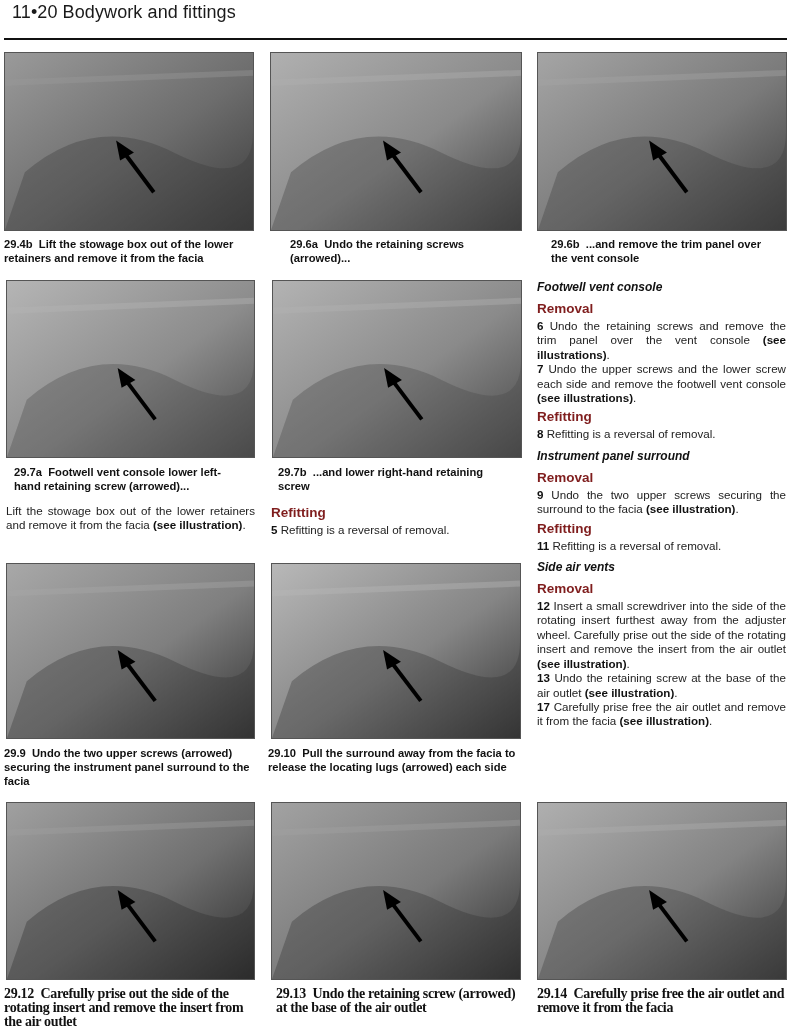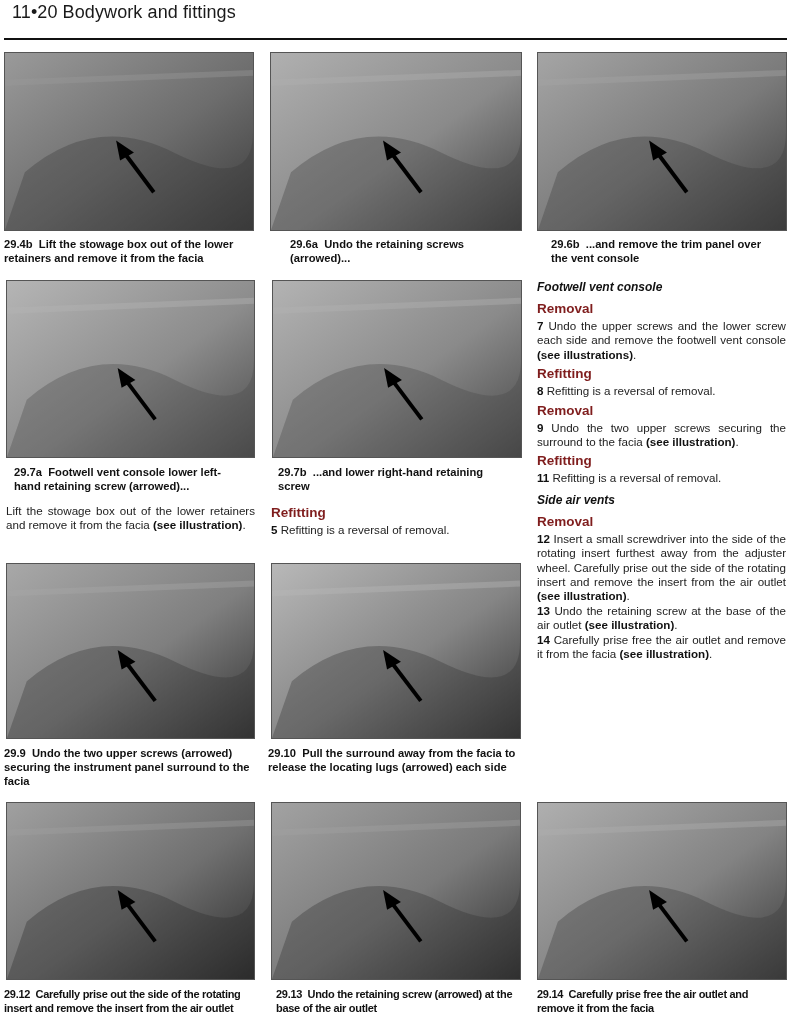--- a/index.html
+++ b/index.html
@@ -3,21 +3,21 @@
 <meta charset="utf-8">
 <style>
   * { box-sizing: border-box; margin: 0; padding: 0; }
   html, body { width: 800px; height: 1031px; background: #fff; overflow: hidden; }
   body { position: relative; font-family: "Liberation Sans", sans-serif; color: #1a1a1a; }
   .header { position: absolute; left: 12px; top: 2px; font-size: 18px; letter-spacing: 0.1px; }
   .rule { position: absolute; left: 4px; top: 38px; width: 783px; height: 2px; background: #111; }
   .photo { position: absolute; border: 1px solid #555; overflow: hidden; background: #999; }
   .photo svg { width: 100%; height: 100%; display: block; }
   .cap { position: absolute; text-align: left; font-weight: bold; font-size: 11.2px; line-height: 14px; color: #111; }
-  .cap4 { font-family: Liberation Sans, sans-serif; font-size: 11px; letter-spacing: -0.3px; }
+  .cap4 { font-family: Liberation Serif, serif; font-size: 14px; letter-spacing: -0.3px; }
   .body-text { position: absolute; font-size: 11.6px; line-height: 14.4px; text-align: justify; color: #222; }
   .body-text b { color: #111; }
   .h2 { font-weight: bold; font-style: italic; font-size: 12px; line-height: 20px; color: #111; margin-top: 2px; }
   .h3 { font-weight: bold; font-size: 13.5px; line-height: 18px; color: #7f1d1d; margin-top: 3px; margin-bottom: 1px; }
   .p { margin-bottom: 0; }
 </style>
 </head>
 <body>
 
 <div class="header">11•20  Bodywork and fittings</div>
@@ -229,27 +229,29 @@
         <polygon points="112,88 130,100 116,108" fill="#000"></polygon>
       </g>
     </svg>
   </div>
 <div class="cap cap4" style="left:533px;top:987px;width:258px;padding:0 4px;"><span>29.14</span>&nbsp; <span>Carefully prise free the air outlet and remove it from the facia</span></div>
 
 <div class="body-text" style="left:537px;top:275px;width:249px;">
 
   <div class="h2">Footwell vent console</div>
   <div class="h3">Removal</div>
+  <div class="p"><b>6</b><span> Undo the retaining screws and remove the trim panel over the vent console </span><b>(see illustrations)</b><span>.</span></div>
   <div class="p"><b>7</b><span> Undo the upper screws and the lower screw each side and remove the footwell vent console </span><b>(see illustrations)</b><span>.</span></div>
   <div class="h3">Refitting</div>
   <div class="p"><b>8</b><span> Refitting is a reversal of removal.</span></div>
 
+  <div class="h2" style="margin-top:4px;">Instrument panel surround</div>
   <div class="h3">Removal</div>
   <div class="p"><b>9</b><span> Undo the two upper screws securing the surround to the facia </span><b>(see illustration)</b><span>.</span></div>
   <div class="h3">Refitting</div>
   <div class="p"><b>11</b><span> Refitting is a reversal of removal.</span></div>
 
   <div class="h2" style="margin-top:4px;">Side air vents</div>
   <div class="h3">Removal</div>
   <div class="p"><b>12</b><span> Insert a small screwdriver into the side of the rotating insert furthest away from the adjuster wheel. Carefully prise out the side of the rotating insert and remove the insert from the air outlet </span><b>(see illustration)</b><span>.</span></div>
   <div class="p"><b>13</b><span> Undo the retaining screw at the base of the air outlet </span><b>(see illustration)</b><span>.</span></div>
-  <div class="p"><b>14</b><span> Carefully prise free the air outlet and remove it from the facia </span><b>(see illustration)</b><span>.</span></div>
+  <div class="p"><b>17</b><span> Carefully prise free the air outlet and remove it from the facia </span><b>(see illustration)</b><span>.</span></div>
 </div>
 
 </body></html>

